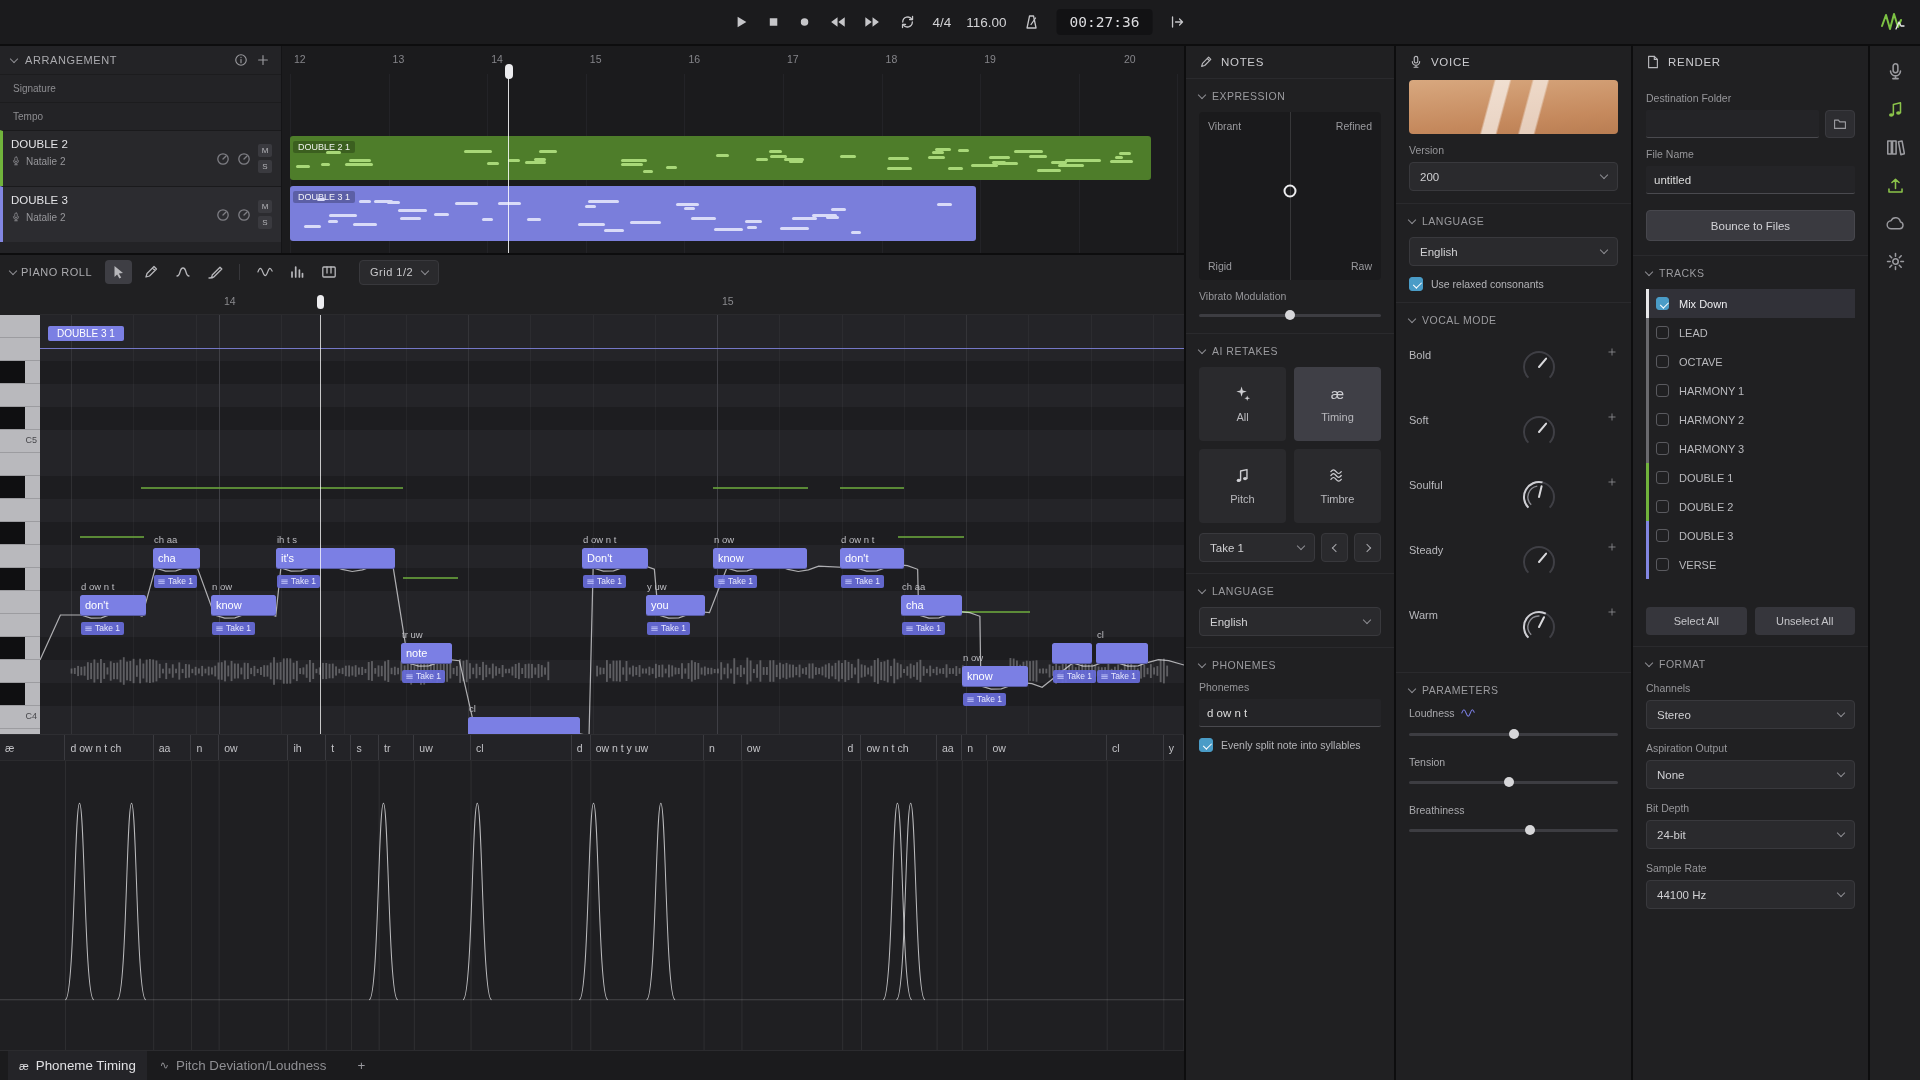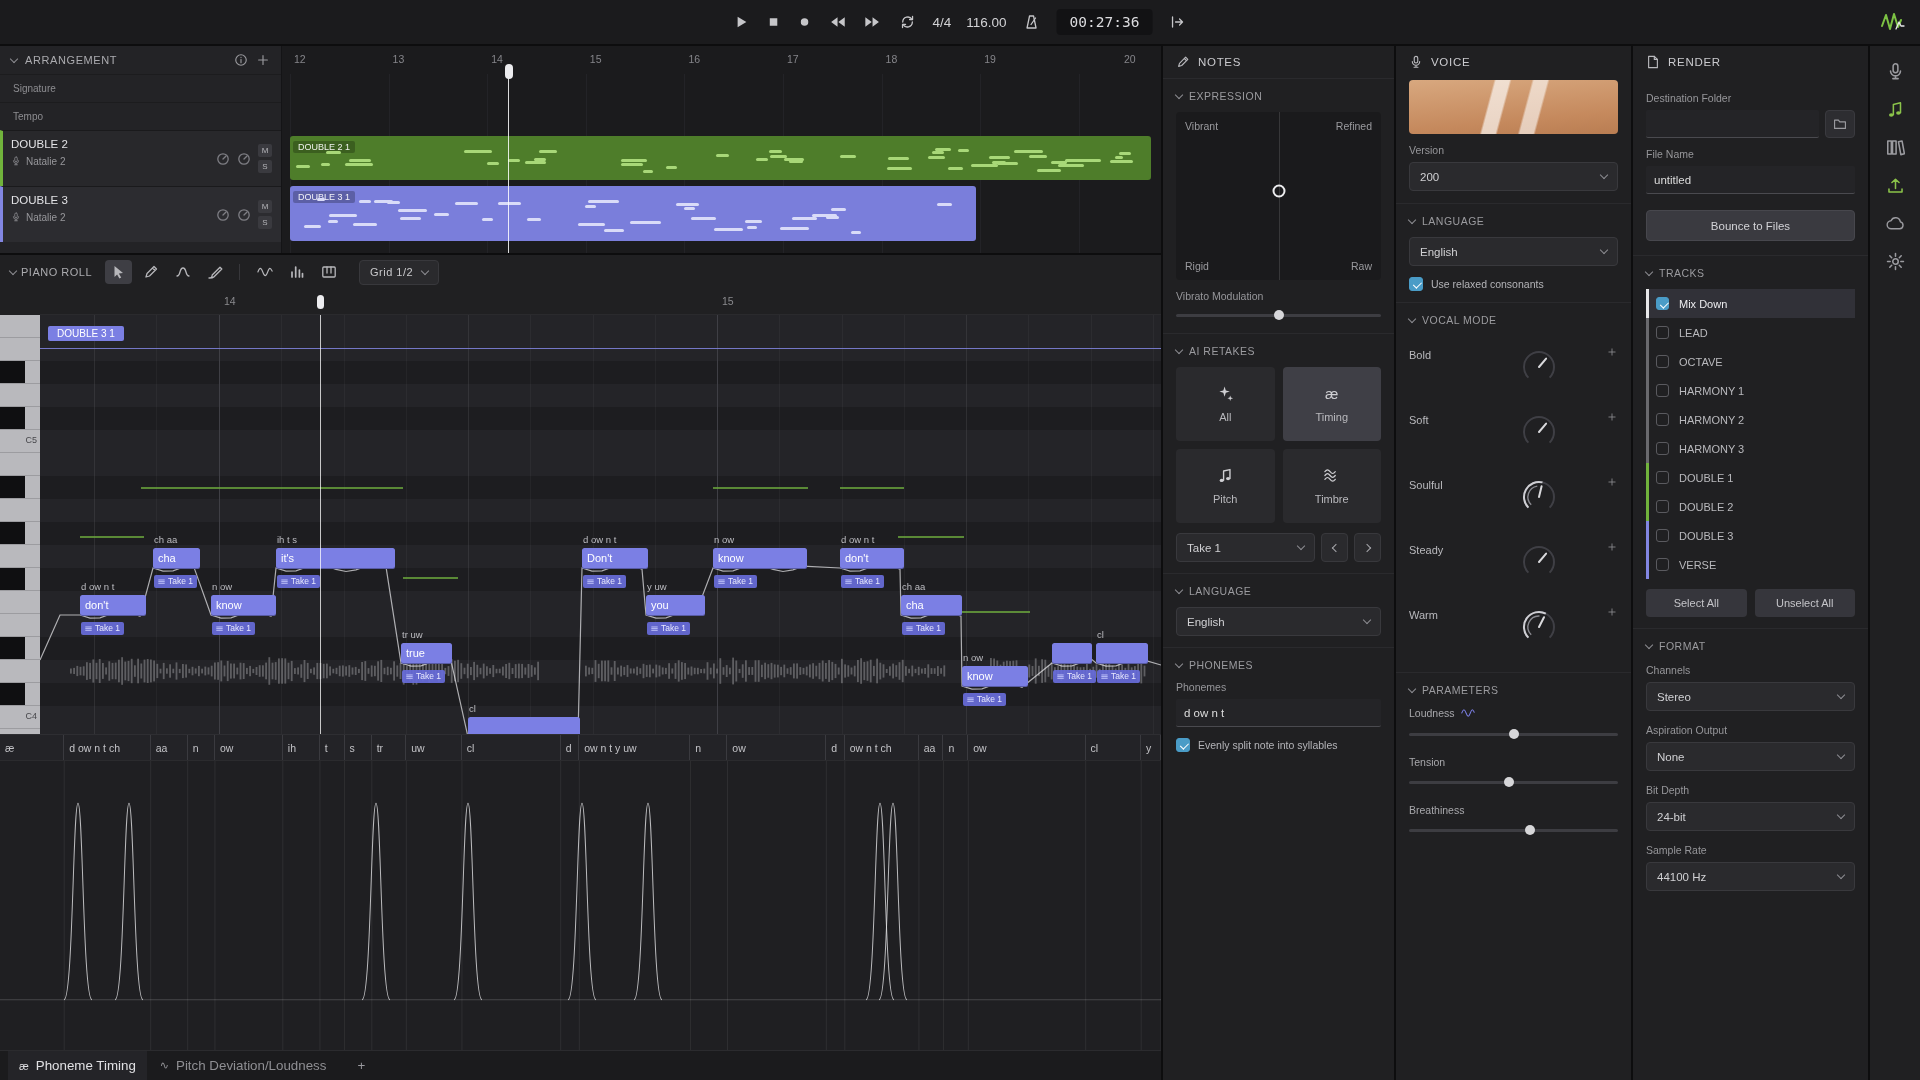--- a/index.html
+++ b/index.html
@@ -15,21 +15,21 @@
   .topbar{height:46px;background:#1b1b1d;position:relative;display:flex;align-items:center;border-bottom:2px solid #0d0d0e;flex:0 0 auto}
   .tb-center{position:absolute;left:50%;transform:translateX(-50%);display:flex;align-items:center;gap:15px}
   .tbtn{background:none;border:none;color:#c6c6c9;display:flex;align-items:center;padding:2px}
   .tb-num{font-size:13.5px;color:#d2d2d5}
   .tb-time{background:#121214;border-radius:4px;padding:5px 13px;font-family:"DejaVu Sans Mono",monospace;font-size:14.5px;color:#dcdcdf}
   .tb-logo{position:absolute;right:14px;width:26px;height:22px}
   
   .main{flex:1;display:flex;gap:2px;min-height:0}
   .left-col{flex:1;display:flex;flex-direction:column;gap:2px;min-width:0}
   .panel{background:#202022;display:flex;flex-direction:column;overflow:hidden;font-size:11px}
-  .notes-panel{width:231px}.voice-panel{width:235px}.render-panel{width:235px}
+  .notes-panel{width:208px}.voice-panel{width:235px}.render-panel{width:235px}
   .rail{width:50px;background:#202022;display:flex;flex-direction:column;align-items:center;padding-top:16px;gap:19px}
   .rail .ric{width:19px;height:19px;color:#9b9ba0}
   .phead{height:32px;display:flex;align-items:center;gap:8px;padding:0 13px;font-size:11.5px;letter-spacing:.7px;color:#cacace;flex:0 0 auto}
   .phead [data-icon]{color:#b9b9bd}
   .sec{padding:11px 13px;border-top:1px solid #2a2a2d}
   .sec-h{display:flex;align-items:center;gap:7px;font-size:10.5px;letter-spacing:.5px;color:#9b9b9f;margin-bottom:10px}
   .dd{height:29px;background:#2a2a2d;border:1px solid #39393d;border-radius:4px;display:flex;align-items:center;justify-content:space-between;padding:0 10px;font-size:11.5px;color:#d0d0d3}
   .fld{height:28px;background:#242427;border-bottom:1px solid #4a4a4f;border-radius:2px;width:100%;color:#ddd;font-size:11.5px;padding:0 8px;border-top:none;border-left:none;border-right:none;outline:none}
   .lbl{font-size:10.5px;color:#96969a;margin:10px 0 6px}
   .checkrow{display:flex;align-items:center;gap:8px;font-size:10.5px;color:#b4b4b8;margin-top:11px}
@@ -133,21 +133,21 @@
   .param{margin-bottom:15px}
   .param .plbl{display:flex;align-items:center;gap:6px;font-size:10.5px;color:#a8a8ac;margin-bottom:7px}
   .param .plbl [data-icon]{color:#7b7fe3}
   
   .inrow{display:flex;gap:6px;align-items:center}
   .folderbtn{width:30px;height:28px;background:#2d2d31;border:1px solid #3a3a3f;border-radius:4px;display:flex;align-items:center;justify-content:center;color:#9a9a9f;flex:0 0 auto}
   .bounce{height:31px;margin-top:16px;width:100%;background:#3a3a40;border:1px solid #47474d;border-radius:4px;color:#d2d2d6;font-size:11.5px}
   .track-item{height:29px;display:flex;align-items:center;gap:10px;padding:0 8px 0 7px;border-left:3px solid transparent;font-size:11px;color:#b9b9bd;background:transparent;border-top:none;border-right:none;border-bottom:none;width:100%;text-align:left}
   .track-item.sel{background:#313138;color:#ededf0}
   .track-item .cb{width:13px;height:13px}
-  .tbtns{display:flex;gap:8px;margin-top:10px}
+  .tbtns{display:flex;gap:8px;margin-top:28px}
   .tbtns button{flex:1;height:28px;background:#36363c;border:none;border-radius:4px;color:#c5c5c9;font-size:11px}
   .ffield{margin-bottom:13px}
   .ffield .lbl{margin-top:12px}
   .scroll{overflow:hidden}
 </style>
 </head>
 <body>
 
 <div class="app">
 
@@ -814,21 +814,21 @@
        <span class="ph">n ow</span>
        <span>know</span>
        <span class="take"><span data-icon="layers">
                     <svg viewBox="0 0 10 10">
                       <path d="M1 2.8h8M1 5.2h8M1 7.6h8" stroke="currentColor" stroke-width="1.2" stroke-linecap="round"></path>
                     </svg>
                   </span>Take 1</span>
      </div>
               <div class="note" style="left:361px;top:328px;width:51px">
        <span class="ph">tr uw</span>
-       <span>true</span>
+       <span>note</span>
        <span class="take"><span data-icon="layers">
                     <svg viewBox="0 0 10 10">
                       <path d="M1 2.8h8M1 5.2h8M1 7.6h8" stroke="currentColor" stroke-width="1.2" stroke-linecap="round"></path>
                     </svg>
                   </span>Take 1</span>
      </div>
               <div class="note" style="left:428px;top:402px;width:112px">
        <span class="ph">cl</span>
        <span></span>
        

